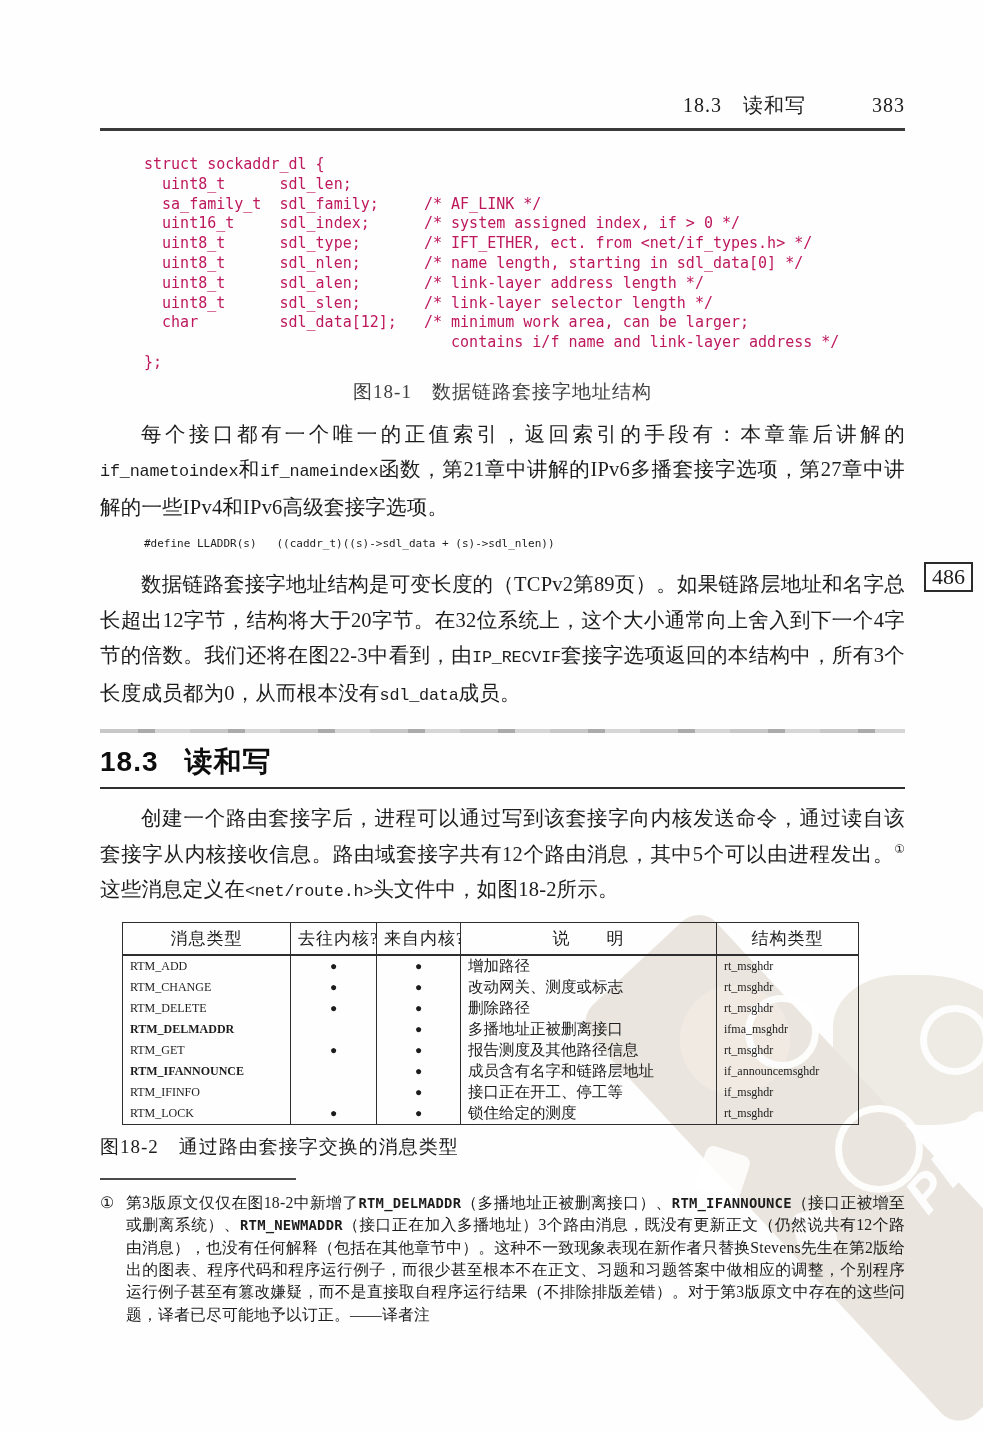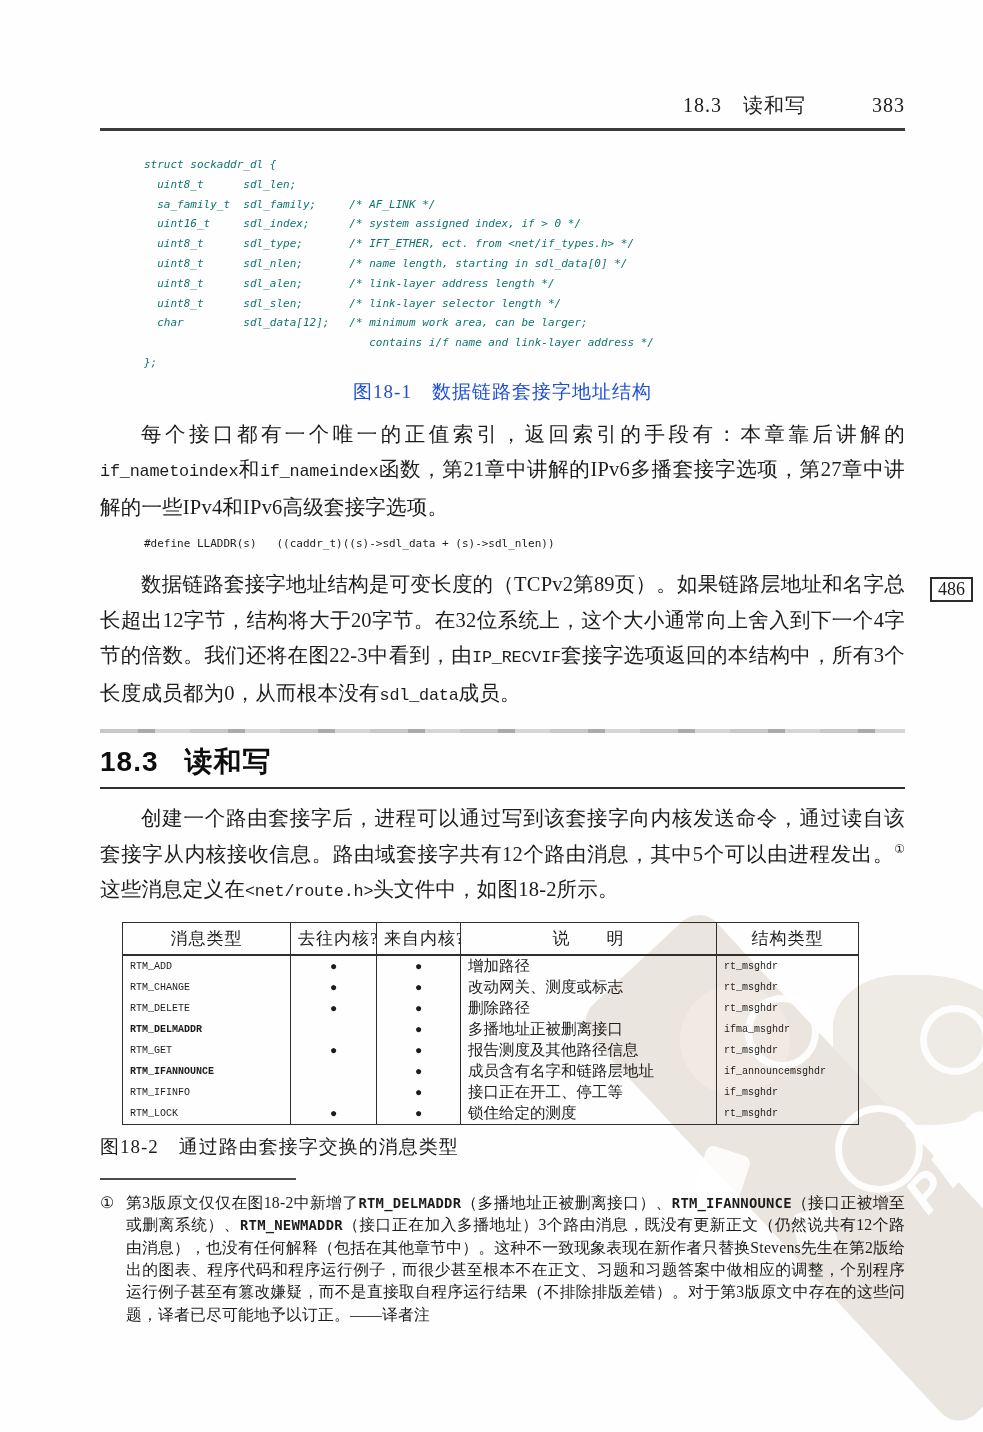--- a/index.html
+++ b/index.html
@@ -42,42 +42,42 @@
   
   .content{position:absolute;inset:0;z-index:1;padding:0 78px 8px 100px;box-sizing:border-box;border-radius:23px;}
   .running-header{
     margin-top:92px;padding-bottom:9px;border-bottom:3px solid #3a3a3a;
     text-align:right;font-size:20px;letter-spacing:1px;
   }
   .running-header .pageno{display:inline-block;margin-left:60px;}
   pre.code-block{
     margin:24px 0 0 44px;
     font-family:"DejaVu Sans Mono","Liberation Mono",monospace;
-    font-size:11px;line-height:19.8px;white-space:pre;color:#0f766e;font-style:italic;
+    font-size:15px;line-height:19.8px;white-space:pre;color:#be185d;
   }
   .fig-caption{
     margin-top:6px;text-align:center;
-    font-size:19px;color:#1d4ed8;letter-spacing:1px;
+    font-size:19px;color:#404040;letter-spacing:1px;
   }
   p.body{
     margin:12px 0 0 0;font-size:20.5px;line-height:35.5px;
     text-align:justify;text-indent:2em;letter-spacing:.2px;
   }
   .seg-c{font-family:Liberation Mono, monospace;font-size:.82em;letter-spacing:-.2px;}
   .seg-cb{font-family:"DejaVu Sans Mono","Liberation Mono",monospace;font-size:.78em;font-weight:bold;}
   .seg-sup{vertical-align:super;font-size:.58em;line-height:0;}
   pre.define-line{
     margin:8px 0 0 44px;
     font-family:"DejaVu Sans Mono","Liberation Mono",monospace;
     font-size:11px;line-height:22px;white-space:pre;
   }
   .margin-ref{
-    position:absolute;right:10px;top:577px;
+    position:absolute;right:10px;top:562px;
     border:2px solid #2b2b2b;padding:0 6px;
-    font-size:18px;font-family:"Liberation Serif",serif;background:#fff;
+    font-size:22px;font-family:"Liberation Serif",serif;background:#fff;
   }
   .section-sep{
     margin-top:16px;height:4px;
     background:repeating-linear-gradient(90deg,#b5b5b5 0 38px,#8f8f8f 38px 55px,#c9c9c9 55px 90px);
     opacity:.75;
   }
   h2.section-heading{
     margin:8px 0 0 0;padding:2px 0 6px 0;
     border-bottom:2.5px solid #2f2f2f;
     font-family:"Liberation Sans","DejaVu Sans",sans-serif;
@@ -97,21 +97,21 @@
     border-top:1.8px solid #2e2e2e;border-bottom:2.2px solid #2e2e2e;
     height:31px;font-weight:normal;font-size:17px;text-align:center;letter-spacing:1px;
   }
   .msg-table tbody td{height:18.7px;border-top:none;border-bottom:none;}
   .msg-table tbody tr:last-child td{border-bottom:1.8px solid #2e2e2e;}
   .col-name{width:168px;}
   .col-to{width:86px;}
   .col-from{width:84px;}
   .col-desc{width:256px;}
   .col-struct{width:142px;}
-  .c-name,.c-struct{font-family:Liberation Mono, monospace;font-size:10px;}
+  .c-name,.c-struct{font-family:Liberation Serif, serif;font-size:12px;}
   .c-name.b{font-weight:bold;}
   .c-dot{text-align:center;font-size:12px;}
   .c-desc{font-size:15.5px;}
   .table-caption{
     margin-top:9px;font-size:19px;letter-spacing:1px;
   }
   
   .footnote-rule{margin-top:18px;width:196px;border-top:2.2px solid #4a4a4a;}
   .footnote{
     position:relative;margin-top:12px;padding-left:26px;

